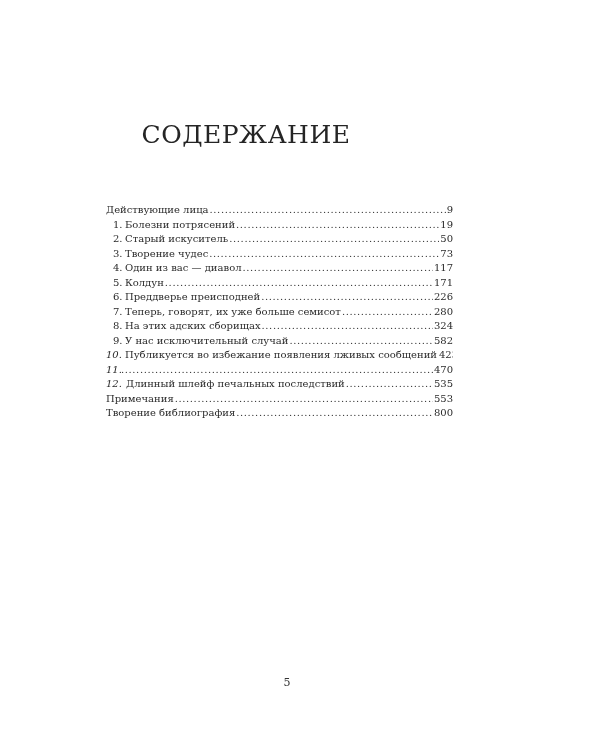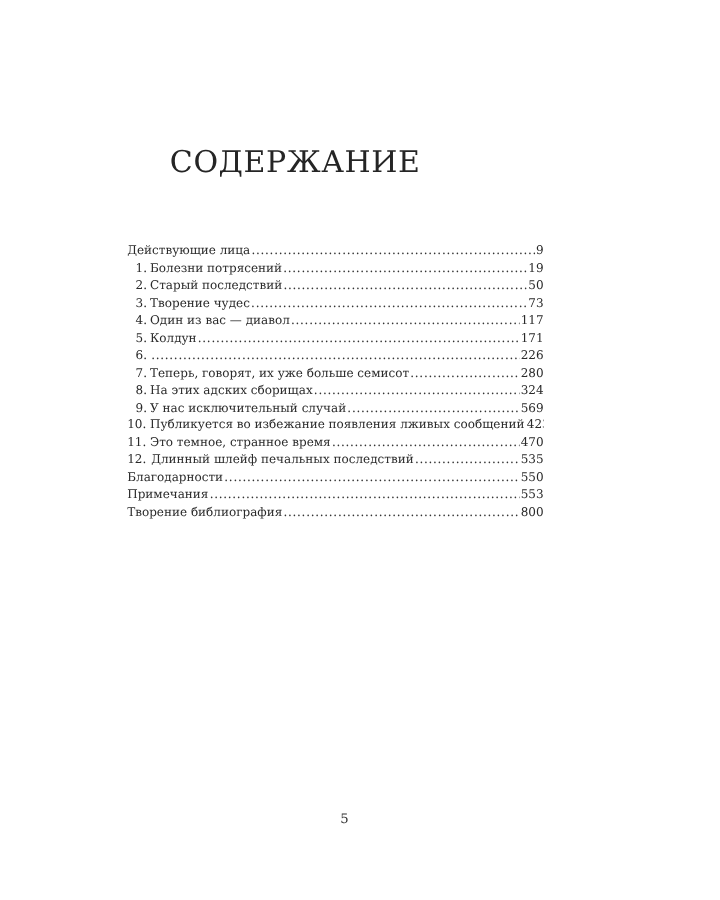--- a/index.html
+++ b/index.html
@@ -31,21 +31,21 @@
     display: flex;
     align-items: flex-end;
     height: 14.5px;
     font-size: 10px;
     line-height: 14.5px;
     white-space: nowrap;
     overflow: hidden;
   }
   .row.indent { padding-left: 7px; }
   .num { display: inline-block; min-width: 12px; }
-  .num.wide { min-width: 14px; }
+  .num.wide { min-width: 14px; font-style: italic; }
   .label { flex: 0 0 auto; }
   .dots {
     flex: 1 1 auto;
     overflow: hidden;
     margin: 0 1px;
     letter-spacing: 0.6px;
     color: #333;
   }
   .dots::before {
     content: "........................................................................................................................................................................";
@@ -72,21 +72,21 @@
     <span class="page">9</span>
   </div>
   <div class="row indent">
     <span class="num">1.</span>
     <span class="label">Болезни потрясений</span>
     <span class="dots"></span>
     <span class="page">19</span>
   </div>
   <div class="row indent">
     <span class="num">2.</span>
-    <span class="label">Старый последствий</span>
+    <span class="label">Старый искуситель</span>
     <span class="dots"></span>
     <span class="page">50</span>
   </div>
   <div class="row indent">
     <span class="num">3.</span>
     <span class="label">Творение чудес</span>
     <span class="dots"></span>
     <span class="page">73</span>
   </div>
   <div class="row indent">
@@ -96,63 +96,58 @@
     <span class="page">117</span>
   </div>
   <div class="row indent">
     <span class="num">5.</span>
     <span class="label">Колдун</span>
     <span class="dots"></span>
     <span class="page">171</span>
   </div>
   <div class="row indent">
     <span class="num">6.</span>
+    <span class="label">Преддверье преисподней</span>
     <span class="dots"></span>
     <span class="page">226</span>
   </div>
   <div class="row indent">
     <span class="num">7.</span>
     <span class="label">Теперь, говорят, их уже больше семисот</span>
     <span class="dots"></span>
     <span class="page">280</span>
   </div>
   <div class="row indent">
     <span class="num">8.</span>
     <span class="label">На этих адских сборищах</span>
     <span class="dots"></span>
     <span class="page">324</span>
   </div>
   <div class="row indent">
     <span class="num">9.</span>
     <span class="label">У нас исключительный случай</span>
     <span class="dots"></span>
-    <span class="page">569</span>
+    <span class="page">582</span>
   </div>
   <div class="row">
     <span class="num wide">10.</span>
     <span class="label" style="margin-left:5px">Публикуется во избежание появления лживых сообщений</span>
     <span class="dots"></span>
     <span class="page">423</span>
   </div>
   <div class="row">
     <span class="num wide">11.</span>
-    <span class="label" style="margin-left:5px">Это темное, странное время</span>
     <span class="dots"></span>
     <span class="page">470</span>
   </div>
   <div class="row">
     <span class="num wide">12.</span>
     <span class="label" style="margin-left:6px">Длинный шлейф печальных последствий</span>
     <span class="dots"></span>
     <span class="page">535</span>
-  </div>
-  <div class="row">
-    <span class="label">Благодарности</span>
-    <span class="dots"></span>
-    <span class="page">550</span>
   </div>
   <div class="row">
     <span class="label">Примечания</span>
     <span class="dots"></span>
     <span class="page">553</span>
   </div>
   <div class="row">
     <span class="label">Творение библиография</span>
     <span class="dots"></span>
     <span class="page">800</span>

